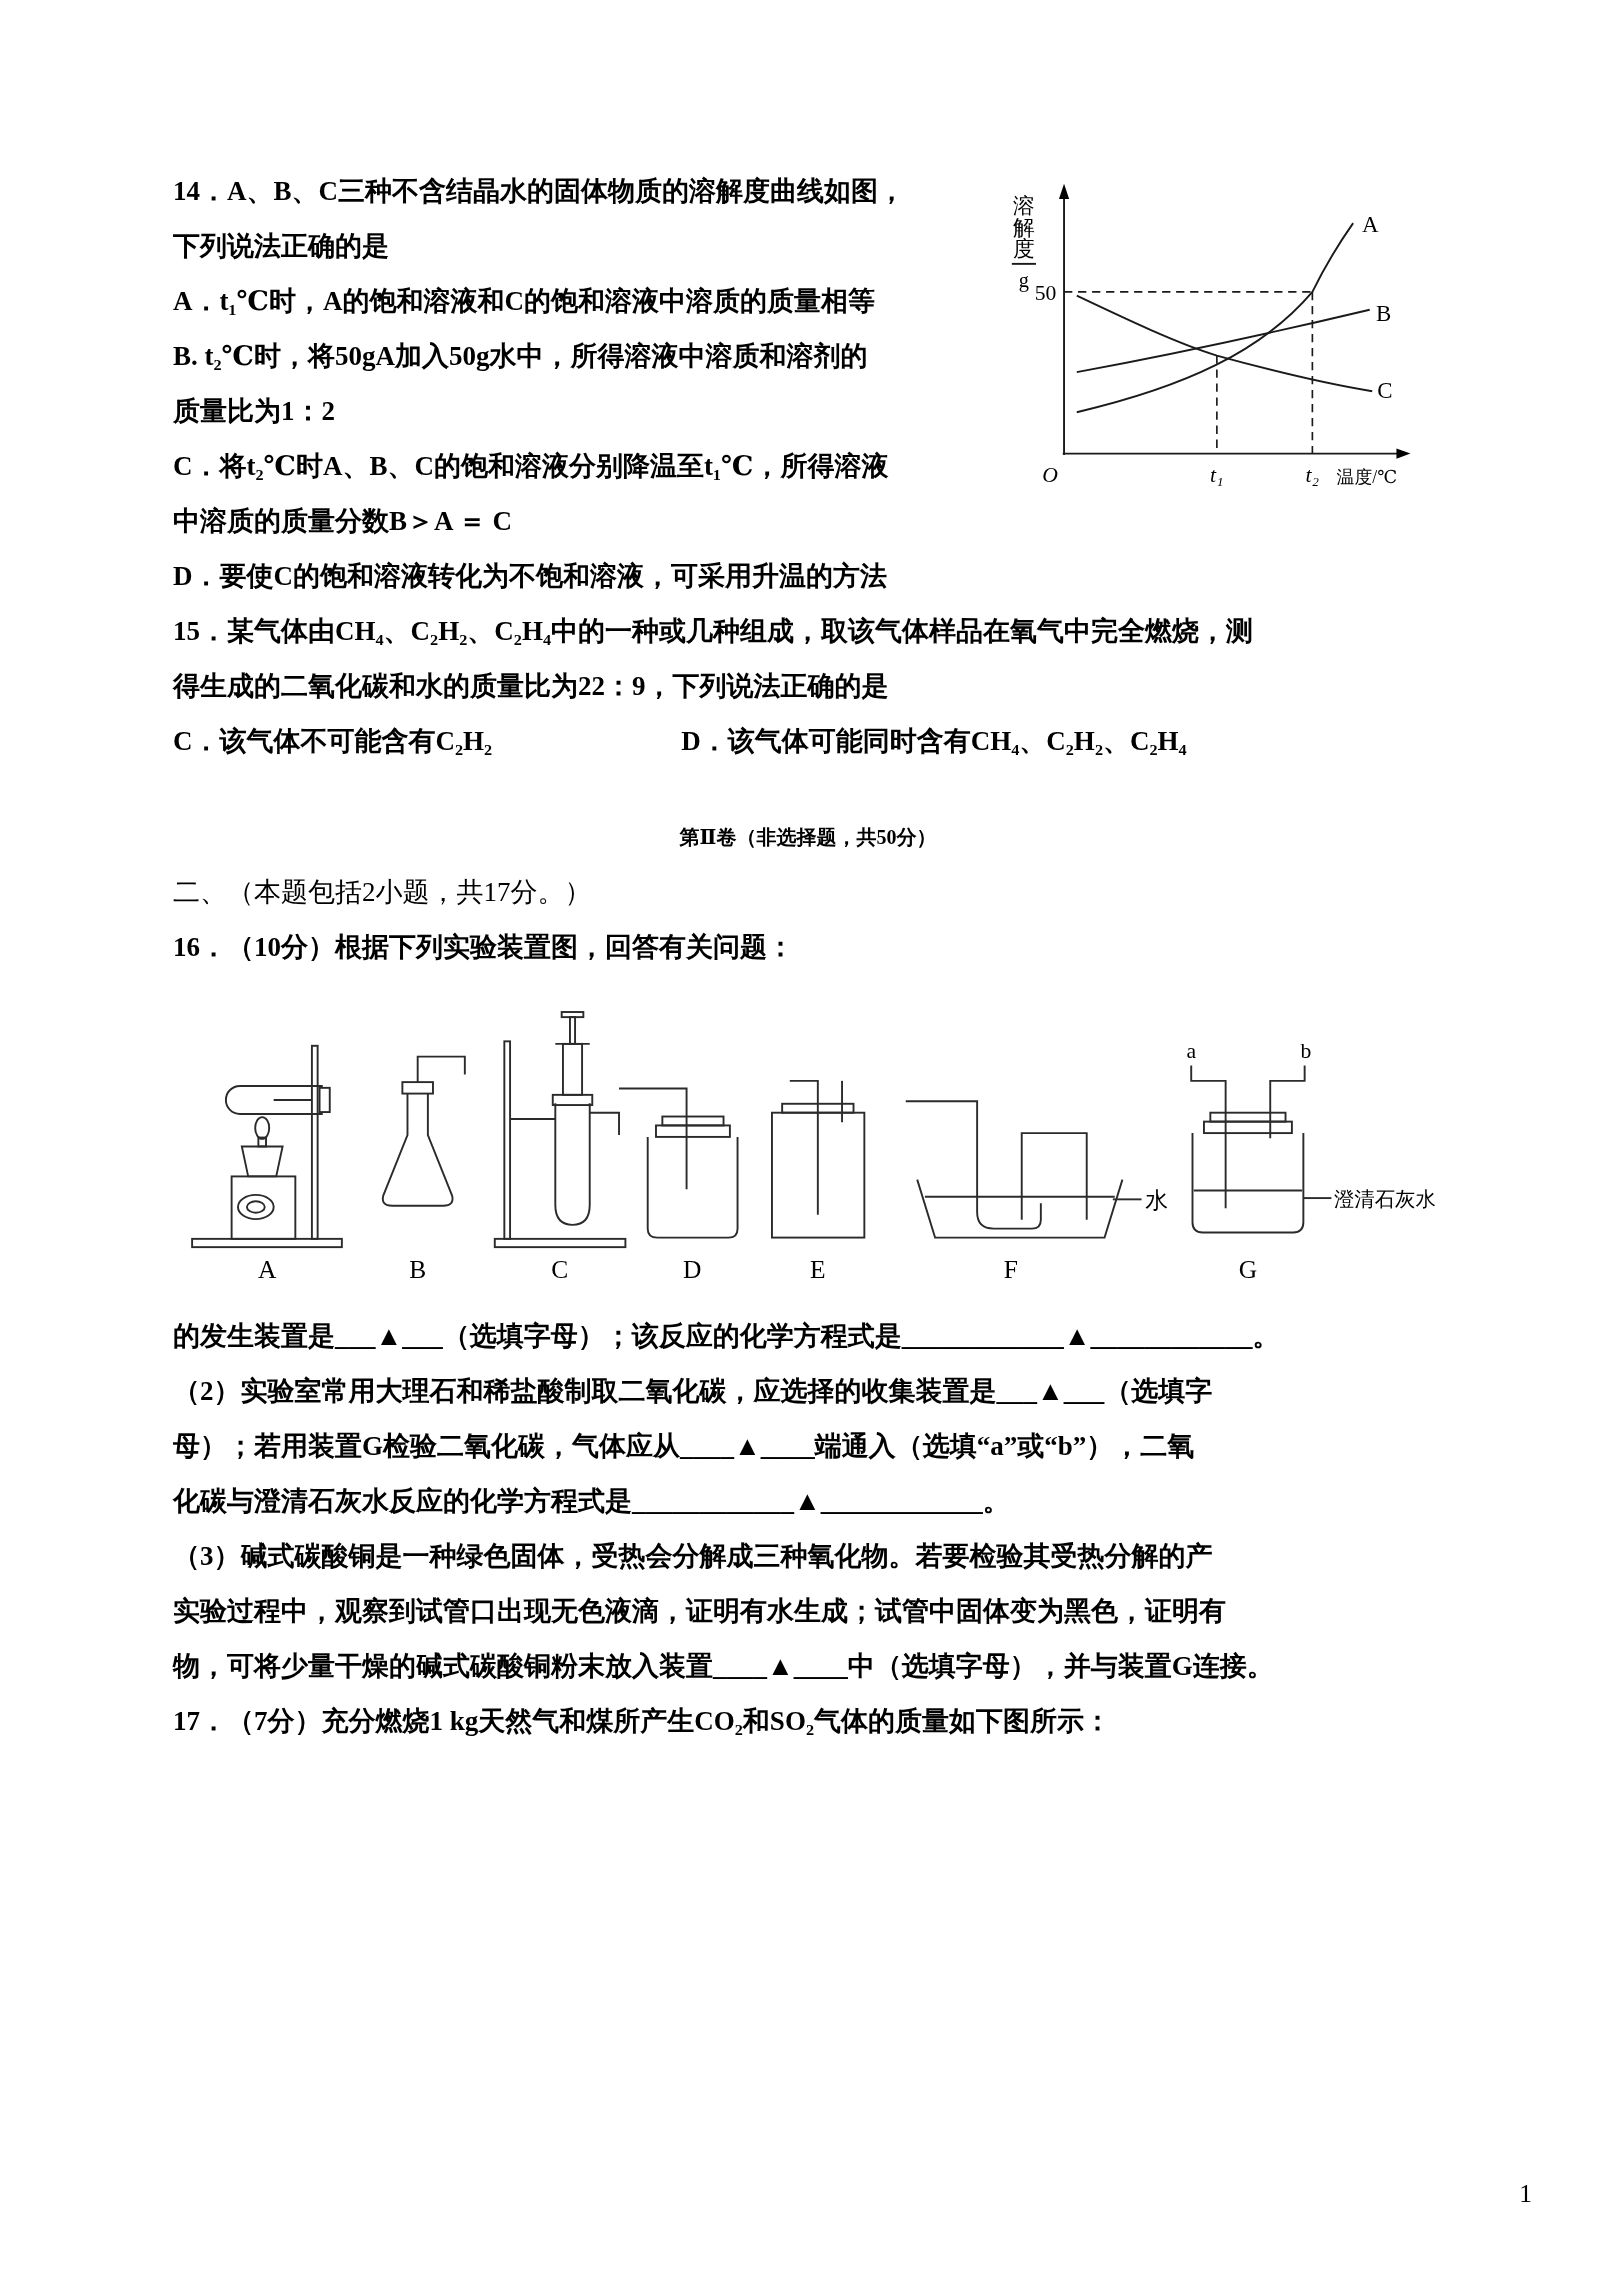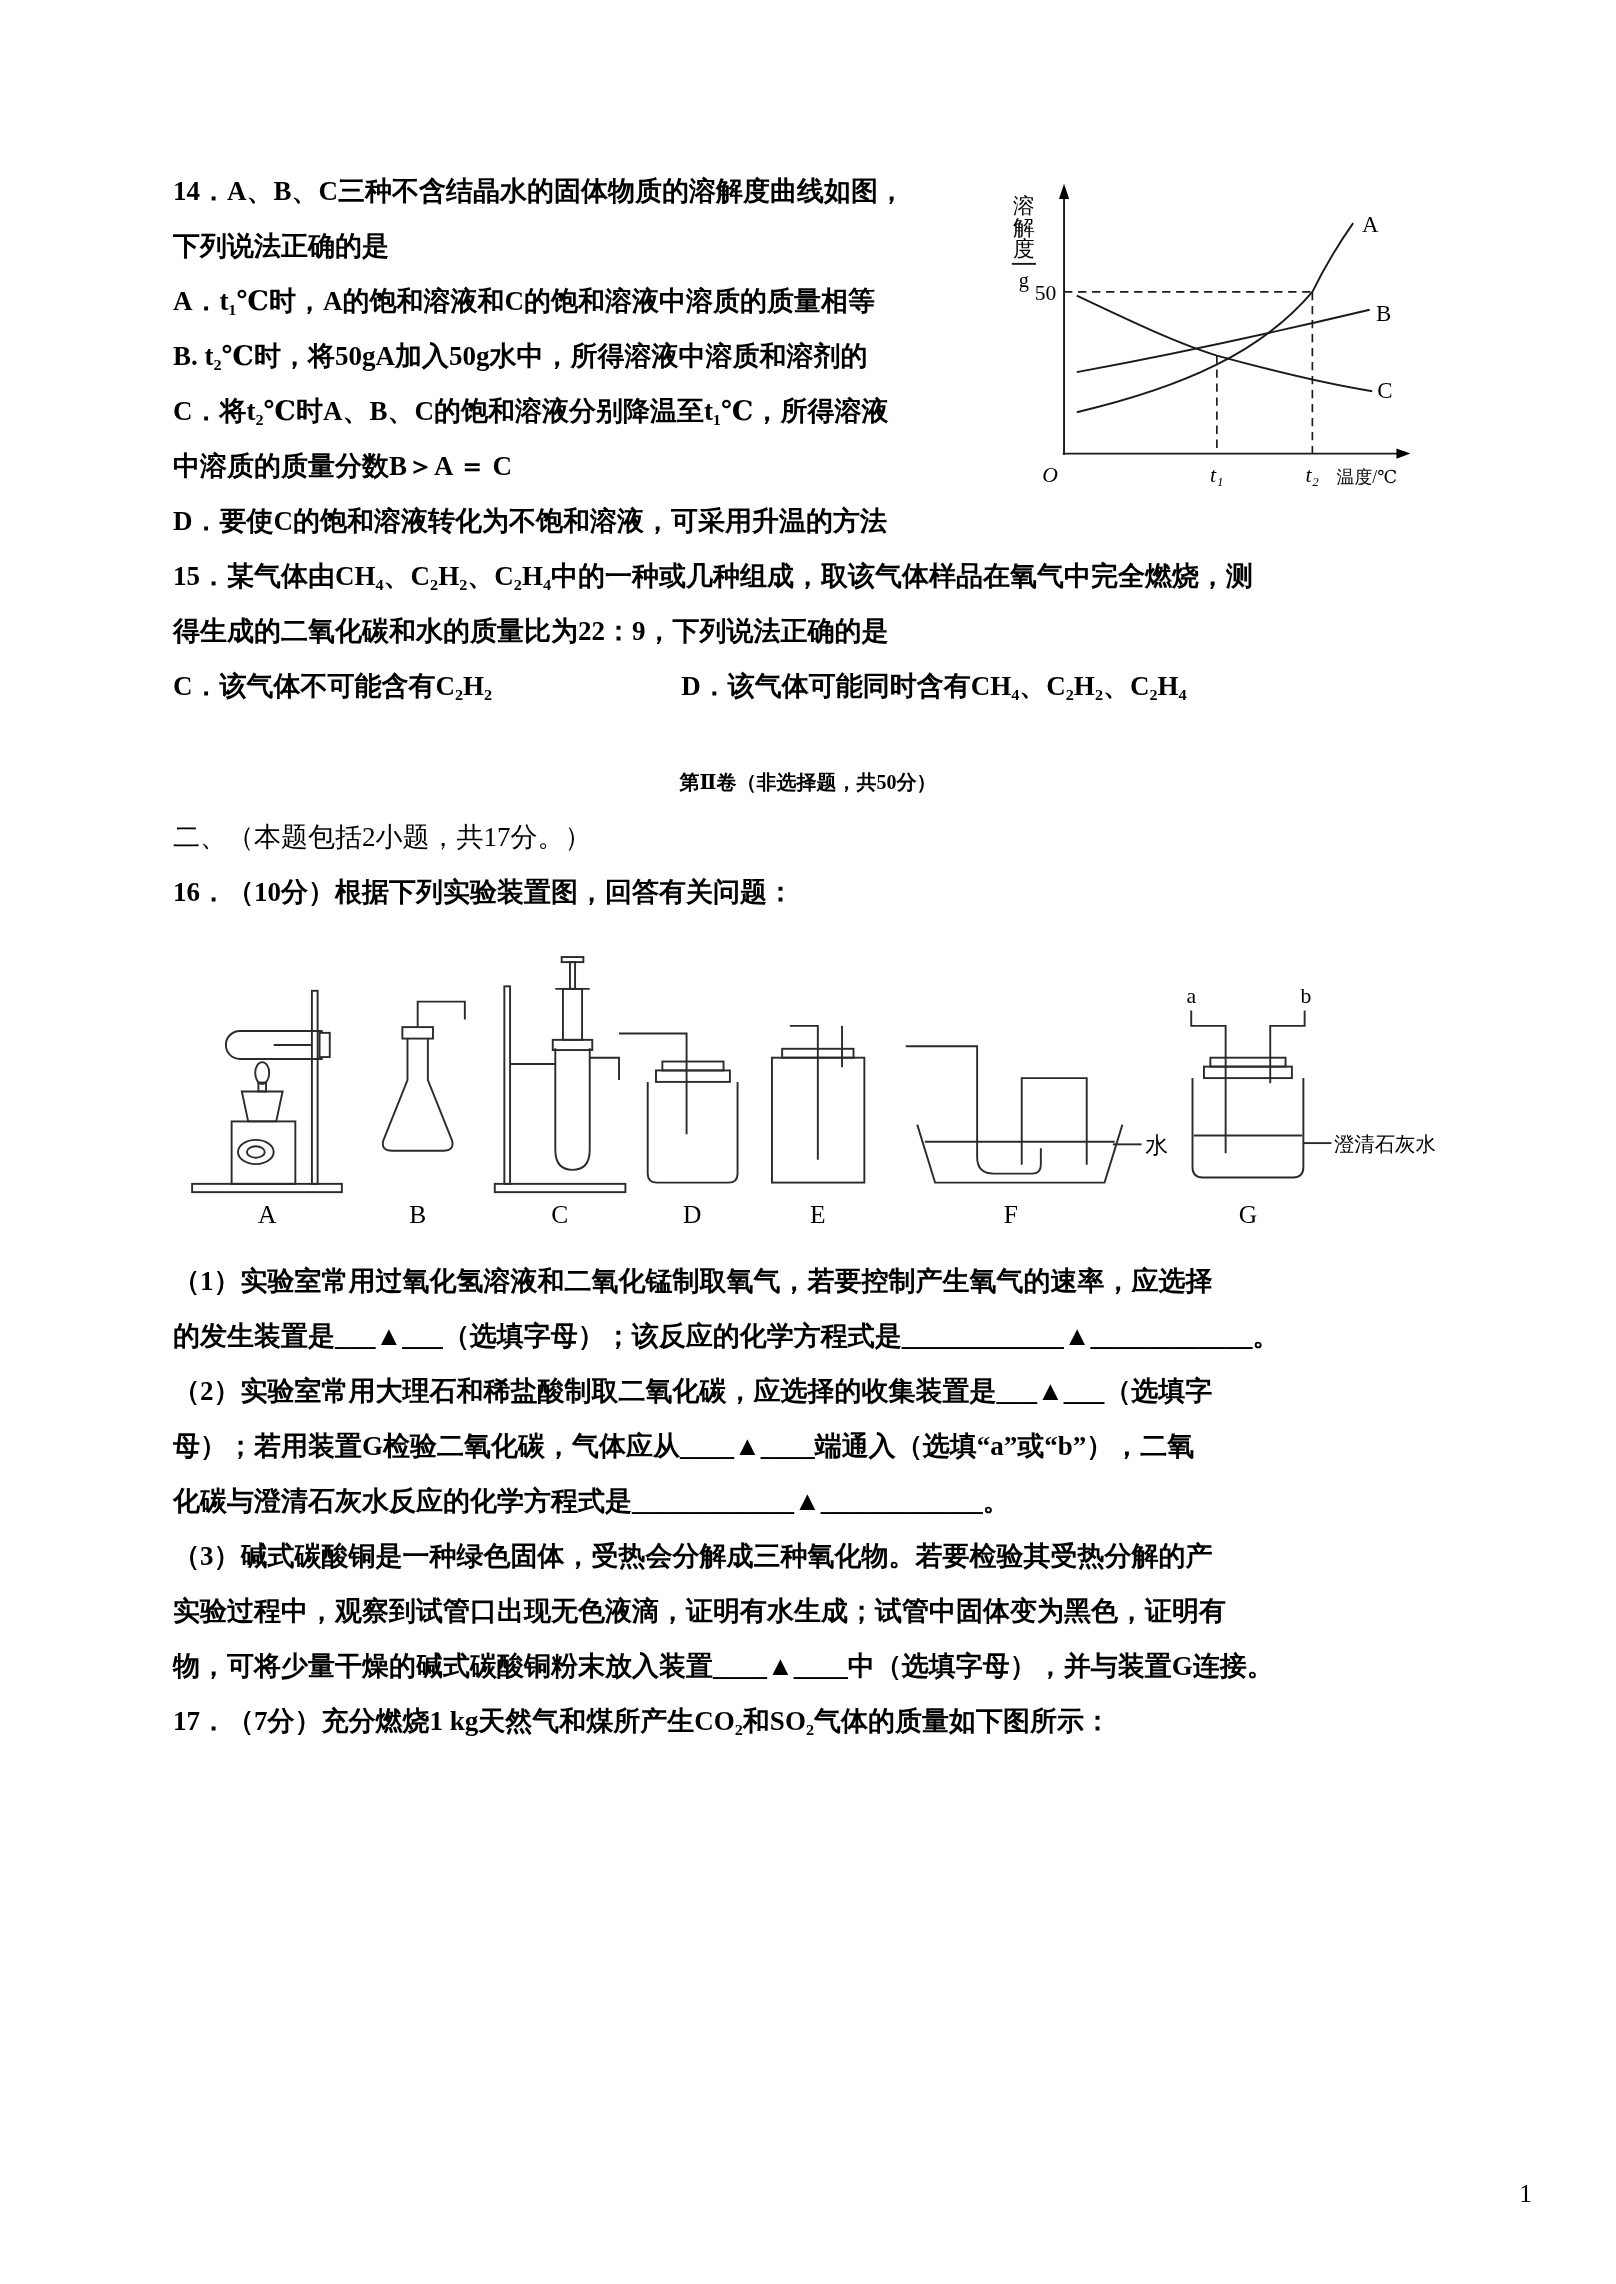--- a/index.html
+++ b/index.html
@@ -64,20 +64,21 @@
         <text x="88" y="494" font-size="34" font-style="italic" text-anchor="middle">O</text>
         <text x="350" y="494" font-size="34" font-style="italic" text-anchor="middle">t₁</text>
         <text x="500" y="494" font-size="34" font-style="italic" text-anchor="middle">t₂</text>
         <text x="538" y="496" font-size="28">温度/℃</text>
       </svg>
     </div>
     <div class="line">14．A、B、C三种不含结晶水的固体物质的溶解度曲线如图，</div>
     <div class="line">下列说法正确的是</div>
     <div class="line">A．t₁℃时，A的饱和溶液和C的饱和溶液中溶质的质量相等</div>
     <div class="line">B. t₂℃时，将50gA加入50g水中，所得溶液中溶质和溶剂的</div>
+    <div class="line">质量比为1：2</div>
     <div class="line">C．将t₂℃时A、B、C的饱和溶液分别降温至t₁℃，所得溶液</div>
     <div class="line">中溶质的质量分数B＞A ＝ C</div>
     <div class="line">D．要使C的饱和溶液转化为不饱和溶液，可采用升温的方法</div>
   </section>
 
   <section>
     <div class="line">15．某气体由CH₄、C₂H₂、C₂H₄中的一种或几种组成，取该气体样品在氧气中完全燃烧，测</div>
     <div class="line">得生成的二氧化碳和水的质量比为22：9，下列说法正确的是</div>
     <div class="line">C．该气体不可能含有C₂H₂　　　　　　　D．该气体可能同时含有CH₄、C₂H₂、C₂H₄</div>
   </section>
@@ -163,21 +164,20 @@
       <text x="384" y="460" font-size="40" text-anchor="middle">B</text>
       <text x="607" y="460" font-size="40" text-anchor="middle">C</text>
       <text x="815" y="460" font-size="40" text-anchor="middle">D</text>
       <text x="1012" y="460" font-size="40" text-anchor="middle">E</text>
       <text x="1315" y="460" font-size="40" text-anchor="middle">F</text>
       <text x="1687" y="460" font-size="40" text-anchor="middle">G</text>
     </svg>
   </div>
 
   <section>
-    <div class="line">（1）实验室常用过氧化氢溶液和二氧化锰制取氧气，若要控制产生氧气的速率，应选择</div>
     <div class="line">的发生装置是___▲___（选填字母）；该反应的化学方程式是____________▲____________。</div>
     <div class="line">（2）实验室常用大理石和稀盐酸制取二氧化碳，应选择的收集装置是___▲___（选填字</div>
     <div class="line">母）；若用装置G检验二氧化碳，气体应从____▲____端通入（选填“a”或“b”），二氧</div>
     <div class="line">化碳与澄清石灰水反应的化学方程式是____________▲____________。</div>
     <div class="line">（3）碱式碳酸铜是一种绿色固体，受热会分解成三种氧化物。若要检验其受热分解的产</div>
     <div class="line">实验过程中，观察到试管口出现无色液滴，证明有水生成；试管中固体变为黑色，证明有</div>
     <div class="line">物，可将少量干燥的碱式碳酸铜粉末放入装置____▲____中（选填字母），并与装置G连接。</div>
   </section>
 
   <div class="line">17．（7分）充分燃烧1 kg天然气和煤所产生CO₂和SO₂气体的质量如下图所示：</div>

